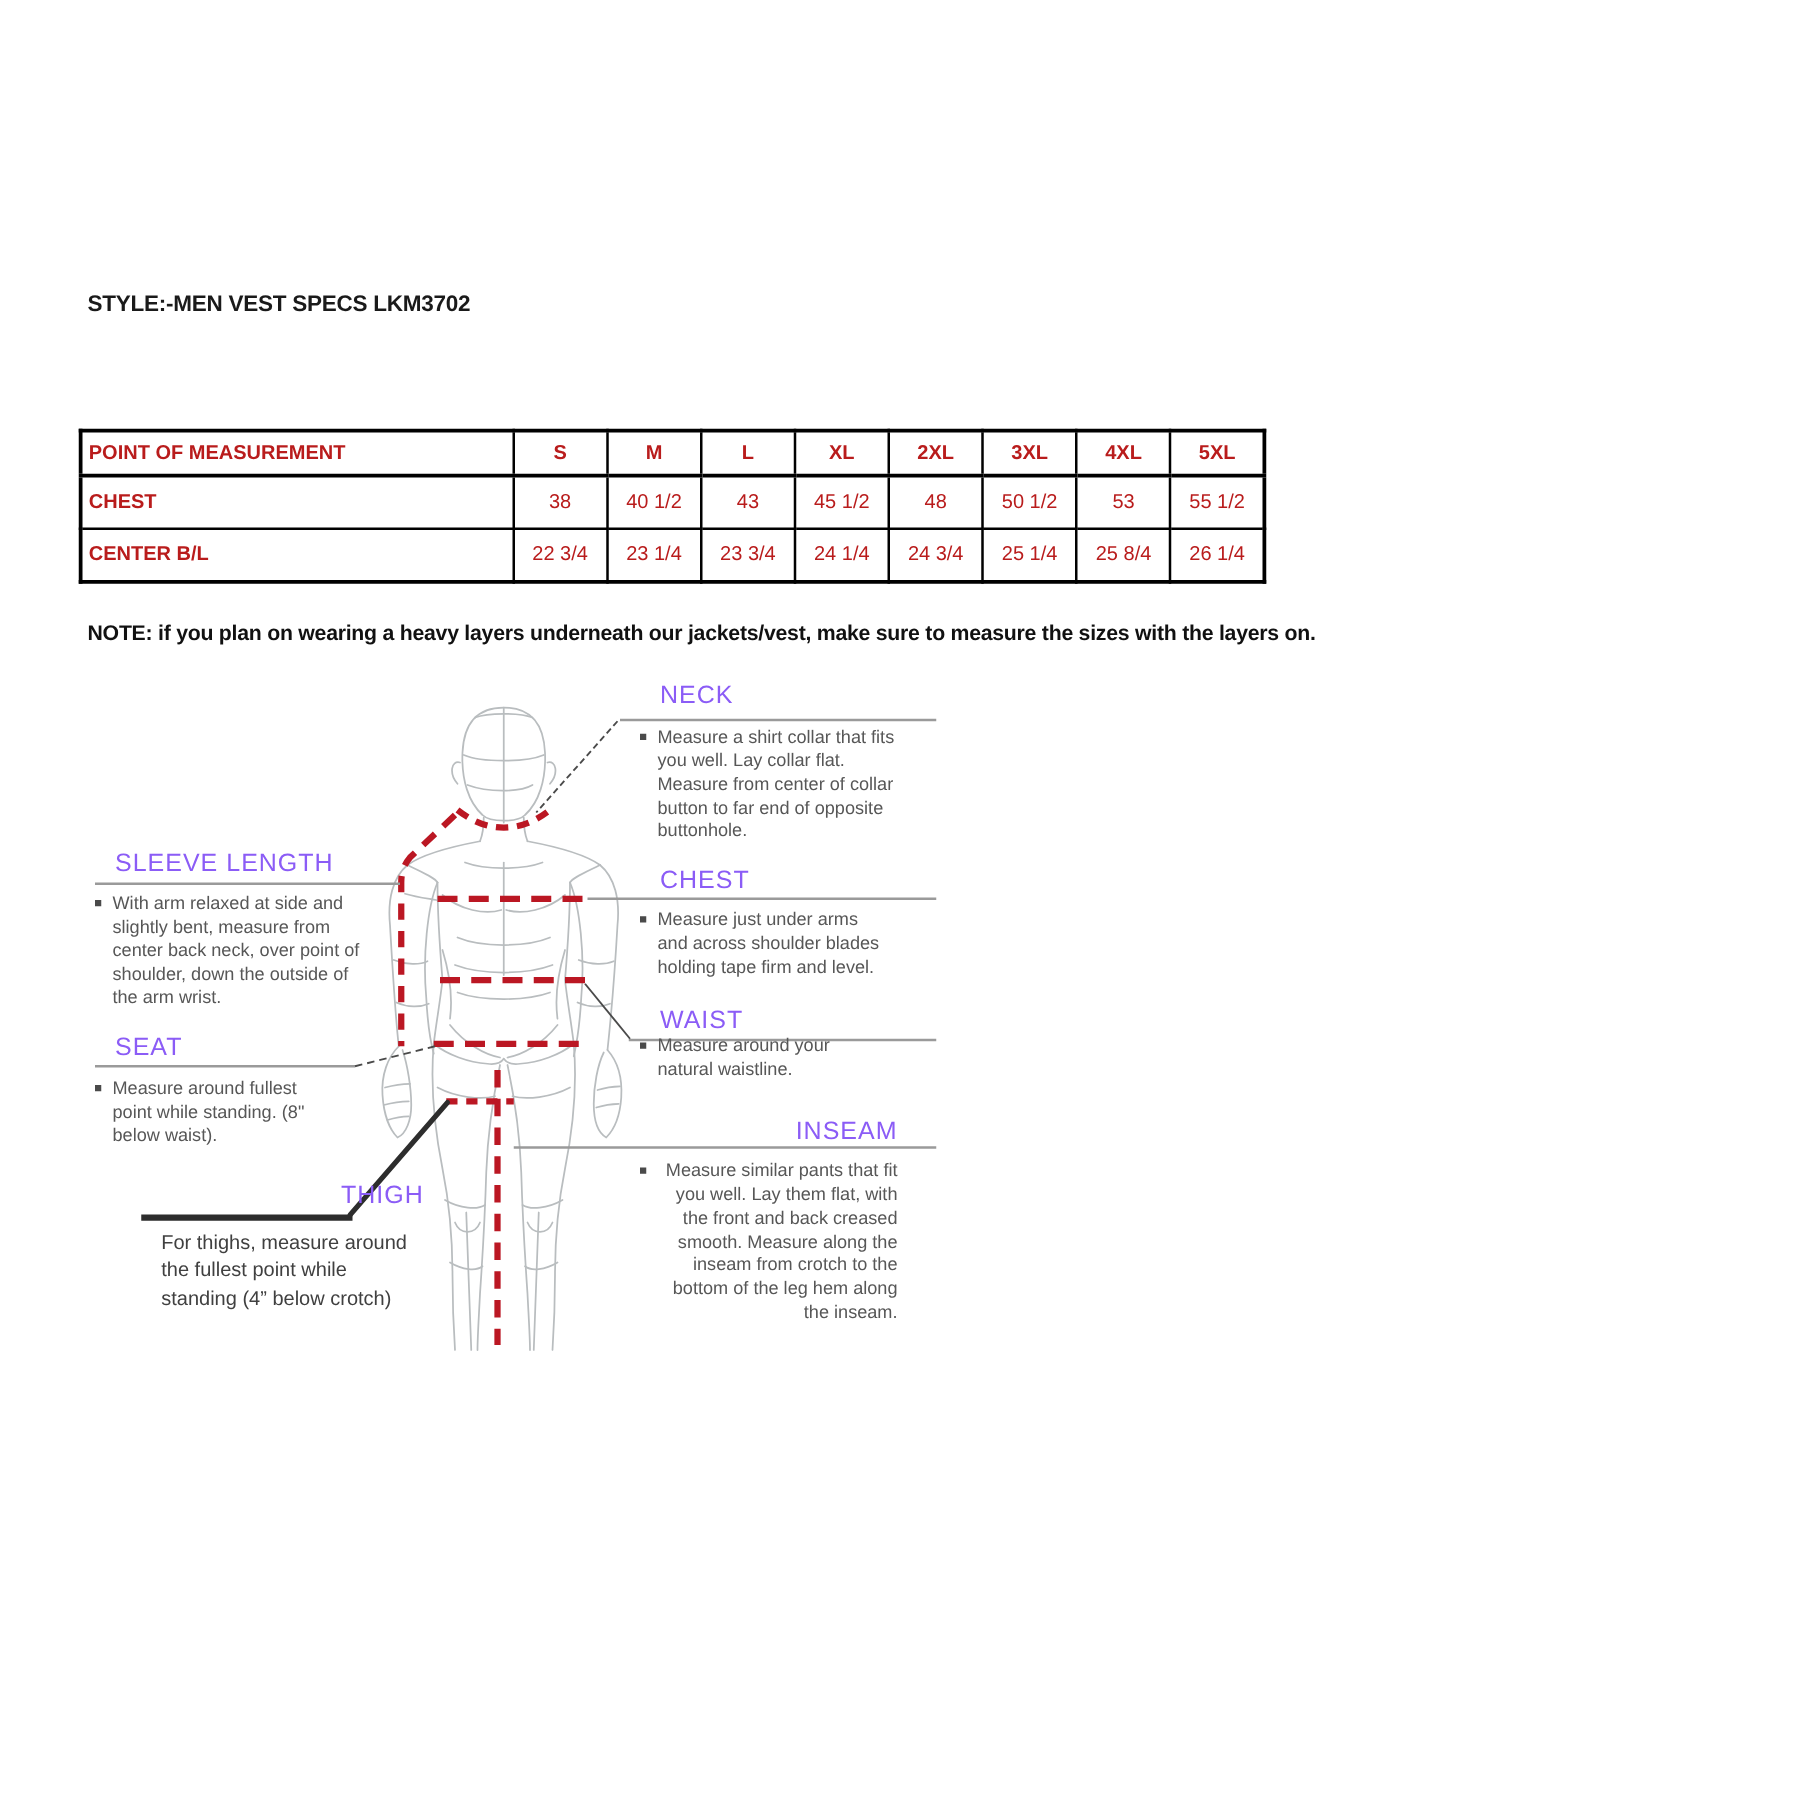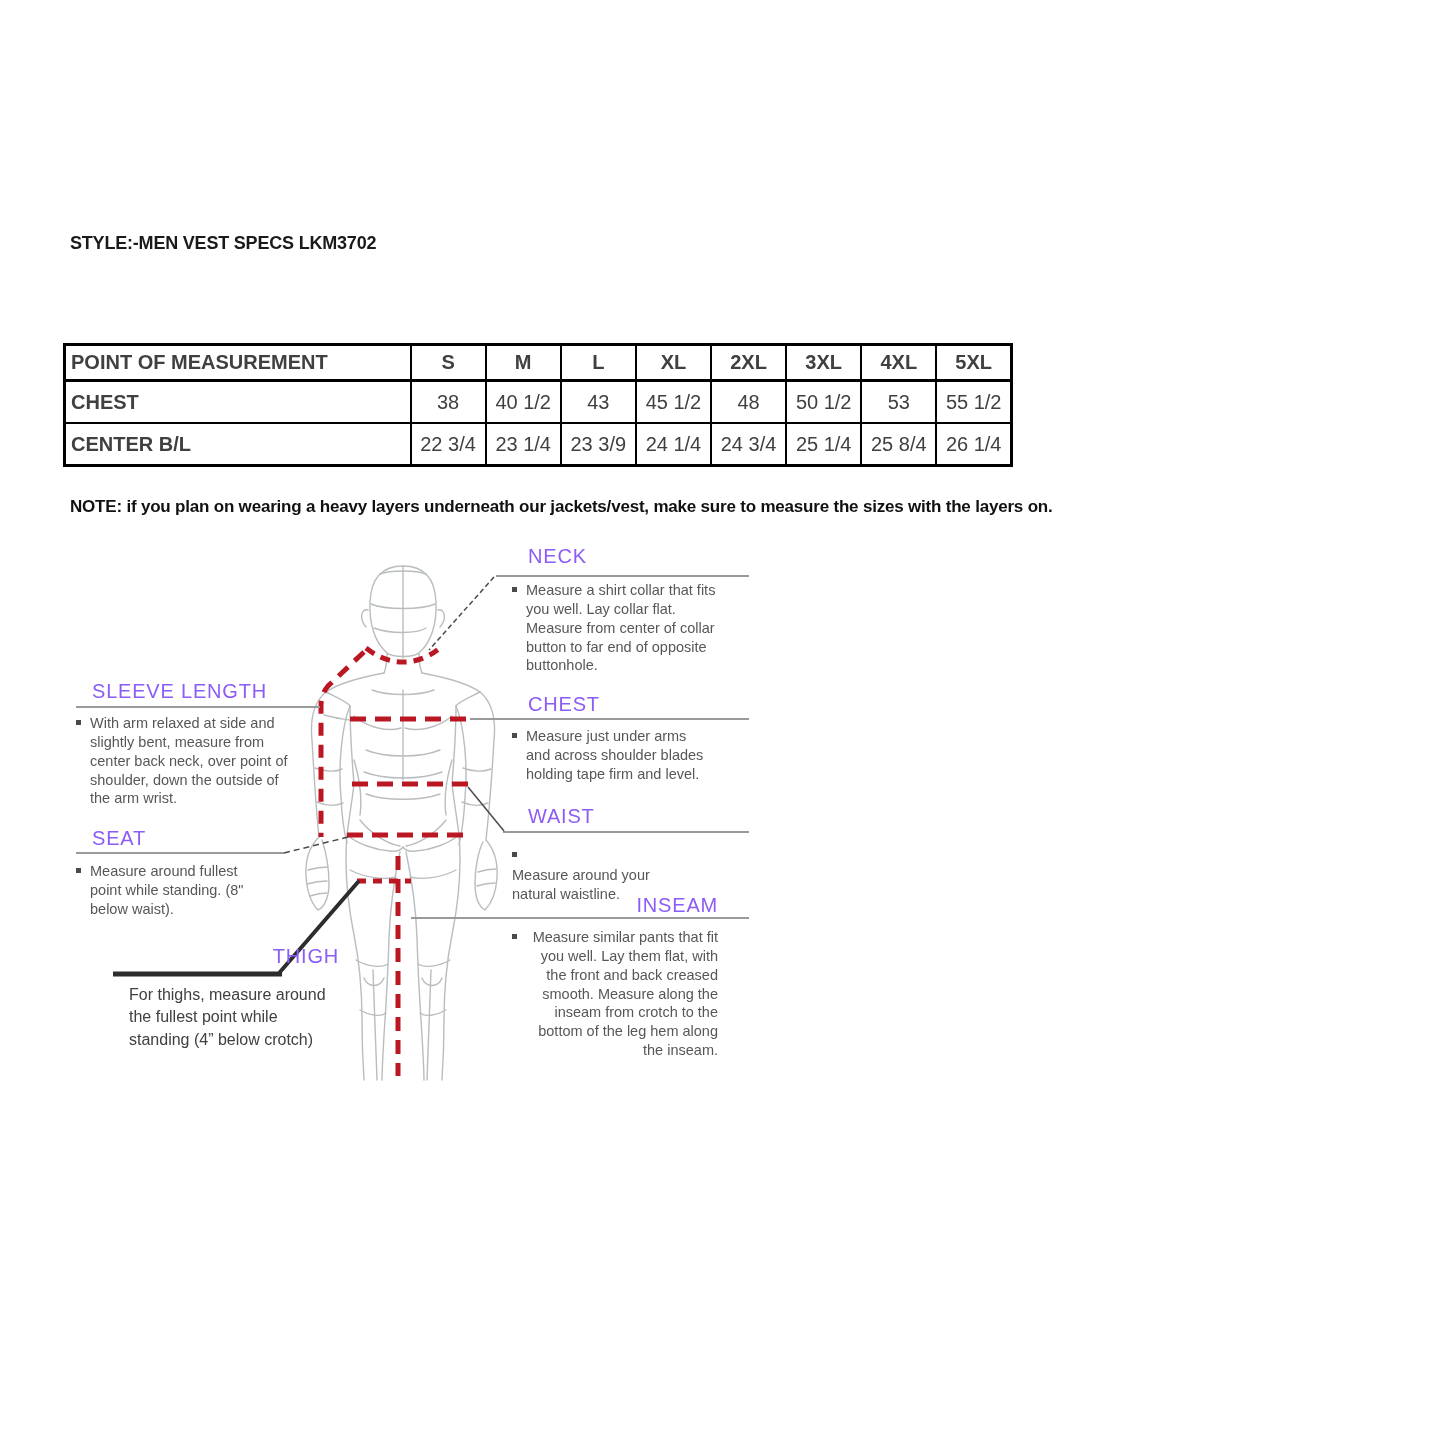--- a/index.html
+++ b/index.html
@@ -17,21 +17,21 @@
   }
   .doc-note{
     position:absolute;left:70px;top:497px;
     font-size:17px;font-weight:bold;color:#111;letter-spacing:-0.2px;
     white-space:nowrap;
   }
   
   .size-table{
     position:absolute;left:63px;top:343px;width:950px;
     border-collapse:collapse;table-layout:fixed;
-    font-size:20px;color:#404040;
+    font-size:16px;color:#b91c1c;
   }
   .size-table th,.size-table td{
     border:2px solid #000;
     text-align:center;vertical-align:middle;
     padding:0;
   }
   .size-table{border:3px solid #000;}
   .size-table thead th{height:33px;font-weight:bold;border-bottom:3px solid #000;}
   .size-table tbody td{height:40px;font-weight:normal;}
   .size-table .rowlabel{text-align:left;padding-left:5px;font-weight:bold;}
@@ -97,21 +97,21 @@
         <td>45 1/2</td>
         <td>48</td>
         <td>50 1/2</td>
         <td>53</td>
         <td>55 1/2</td>
       </tr>
       <tr>
         <td class="rowlabel">CENTER B/L</td>
         <td>22 3/4</td>
         <td>23 1/4</td>
-        <td>23 3/9</td>
+        <td>23 3/4</td>
         <td>24 1/4</td>
         <td>24 3/4</td>
         <td>25 1/4</td>
         <td>25 8/4</td>
         <td>26 1/4</td>
       </tr>
     </tbody>
   </table>
 
   <div class="doc-note">NOTE: if you plan on wearing a heavy layers underneath our jackets/vest, make sure to measure the sizes with the layers on.</div>
@@ -236,21 +236,21 @@
     <div class="section" style="left:512px;top:152px;">
       <div class="heading">CHEST</div>
       <div class="body" style="margin-top:11px;">
         <span class="bullet"></span>
         <span class="txt" style="width:188px;">Measure just under arms and across shoulder blades holding tape firm and level.</span>
       </div>
     </div>
 
     <div class="section" style="left:512px;top:264px;">
       <div class="heading">WAIST</div>
-      <div class="body" style="margin-top:18px;flex-direction:column;">
+      <div class="body" style="margin-top:0;">
         <span class="bullet"></span>
         <span class="txt" style="width:148px;">Measure around your natural waistline.</span>
       </div>
     </div>
 
     <div class="section" style="left:76px;top:286px;">
       <div class="heading">SEAT</div>
       <div class="body" style="margin-top:12px;">
         <span class="bullet"></span>
         <span class="txt" style="width:168px;">Measure around fullest point while standing. (8" below waist).</span>

